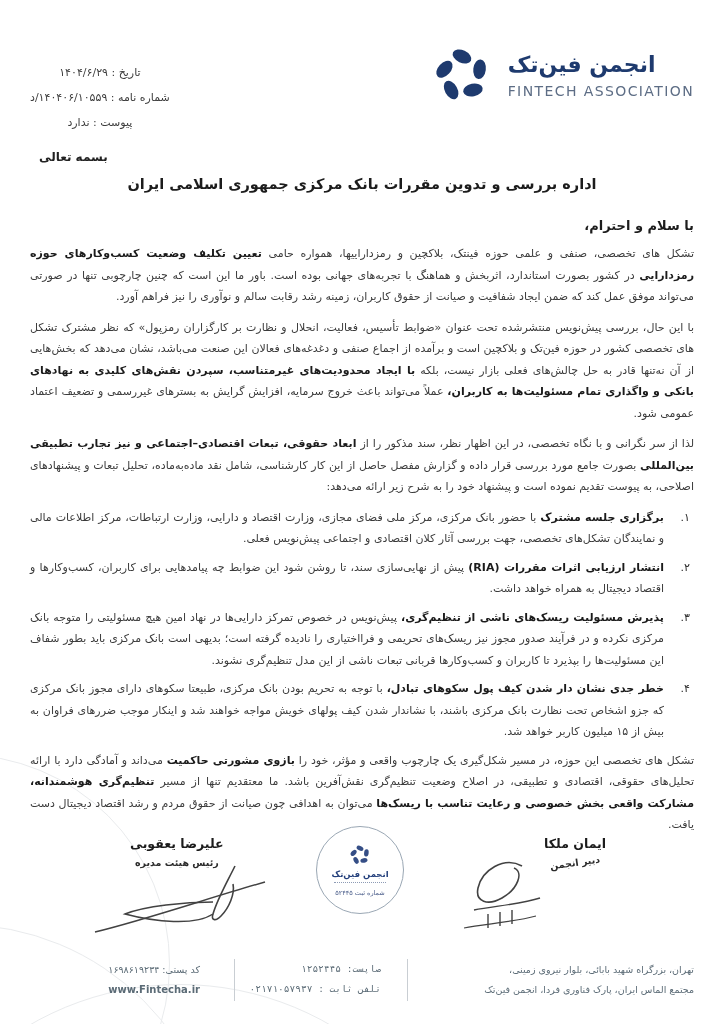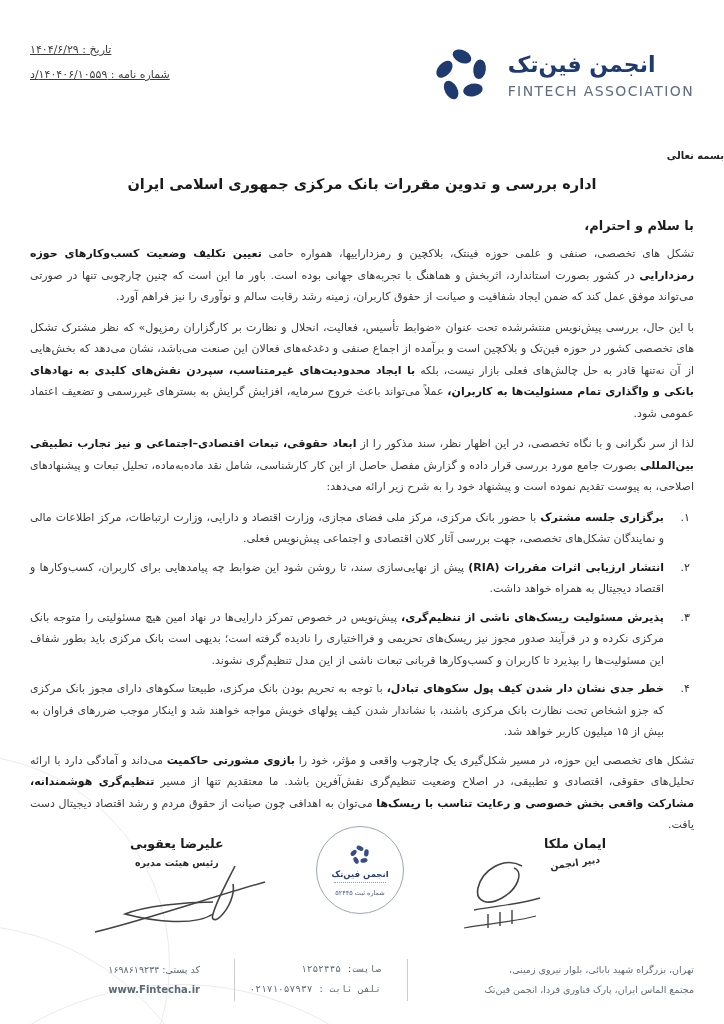--- a/index.html
+++ b/index.html
@@ -9,24 +9,24 @@
     position:relative; width:724px; height:1024px; margin:0 auto;
     background:#ffffff; overflow:hidden; direction:rtl; color:#3b3b3b;
   }
   
   .header{ position:absolute; top:36px; right:30px; left:30px; height:90px; }
   .brand{ position:absolute; right:0; top:6px; display:flex; align-items:center; gap:10px; }
   .brand-mark{ width:72px; height:66px; }
   .brand-text{ text-align:left; }
   .brand-fa{ font-size:22px; font-weight:bold; color:#1e3a6e; letter-spacing:0; }
   .brand-en{ font-size:14px; font-weight:normal; color:#5d6d85; letter-spacing:1.4px; margin-top:6px; }
-  .meta{ position:absolute; left:0; top:1px; text-align:left;text-decoration:underline; }
+  .meta{ position:absolute; left:0; top:24px; text-align:center; }
   .meta-row{ font-size:11px; color:#3d3d3d; line-height:25px; white-space:nowrap; }
   
-  .bismillah{ position:absolute; top:150px; right:0; left:0; text-align:right; font-size:10px; font-weight:bold; color:#222; }
+  .bismillah{ position:absolute; top:150px; right:0; left:0; text-align:left; font-size:12px; font-weight:bold; color:#222;padding-left:39px; }
   .recipient{ position:absolute; top:176px; right:0; left:0; text-align:center; font-size:14.5px; font-weight:bold; color:#1c1c1c; }
   
   .body-block{ position:absolute; top:218px; right:30px; left:30px; }
   .subject{ font-size:12px; font-weight:bold; color:#1d1d1d; margin-bottom:18px; line-height:1.6; }
   .greeting{ font-size:13px; font-weight:bold; color:#1d1d1d; margin-bottom:10px; }
   .para{ font-size:11px; line-height:21.5px; text-align:justify; color:#3b3b3b; margin-bottom:9px; }
   .para b, .item b{ color:#1b1b1b; }
   .list{ margin:2px 0 0 0; }
   .item{ display:flex; gap:0; font-size:11px; line-height:21.5px; margin-bottom:7px; }
   .item .num{ flex:0 0 30px; text-align:right; padding-right:4px; color:#2a2a2a; }
@@ -94,20 +94,24 @@
     </div>
     <div class="meta">
       <div class="meta-row">
         <span>تاریخ :</span>
         <span>۱۴۰۴/۶/۲۹</span>
       </div>
       <div class="meta-row">
         <span>شماره نامه :</span>
         <span>۱۴۰۴۰۶/۱۰۵۵۹/د</span>
       </div>
+      <div class="meta-row">
+        <span>پیوست :</span>
+        <span>ندارد</span>
+      </div>
     </div>
   </div>
 
   <div class="bismillah">بسمه تعالی</div>
   <div class="recipient">اداره بررسی و تدوین مقررات بانک مرکزی جمهوری اسلامی ایران</div>
 
   <div class="body-block">
     <div class="greeting">با سلام و احترام،</div>
 
     <p class="para"><span>تشکل های تخصصی، صنفی و علمی حوزه فینتک، بلاکچین و رمزداراییها، همواره حامی </span><b>تعیین تکلیف وضعیت کسب‌وکارهای حوزه رمزدارایی</b><span> در کشور بصورت استاندارد، اثربخش و هماهنگ با تجربه‌های جهانی بوده است. باور ما این است که چنین چارچوبی تنها در صورتی می‌تواند موفق عمل کند که ضمن ایجاد شفافیت و صیانت از حقوق کاربران، زمینه رشد رقابت سالم و نوآوری را نیز فراهم آورد.</span></p>

